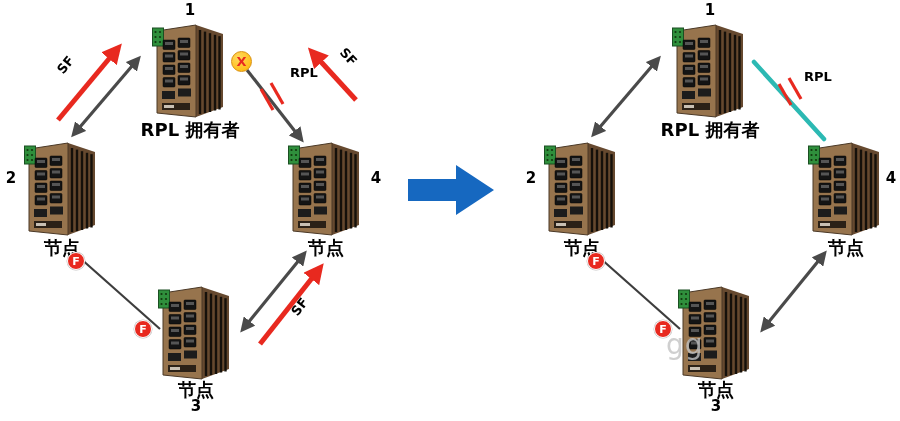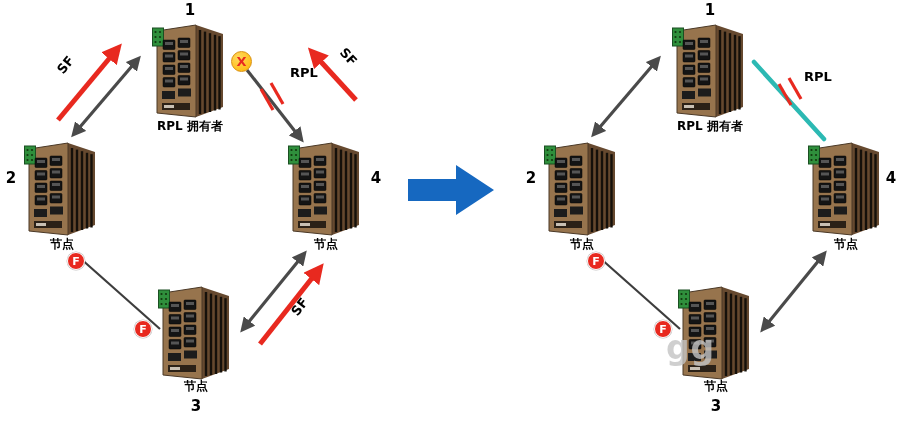--- a/index.html
+++ b/index.html
@@ -5,26 +5,26 @@
   :root{
     --red:#e8291f; --gray:#4a4a4a; --cyan:#2cb9b3; --blue:#1668c0; --yellow:#ffb400; --ink:#000;
   }
   *{margin:0;padding:0;box-sizing:border-box}
   body{background:#fff;font-family:"DejaVu Sans","Liberation Sans",sans-serif}
   .canvas{position:relative;width:900px;height:421px;background:#fff;overflow:hidden}
   .overlay{position:absolute;left:0;top:0;z-index:1}
   .node{position:absolute;z-index:2;width:76px;height:95px}
   .lbl{position:absolute;z-index:3;color:var(--ink);text-align:center;font-weight:bold;line-height:1.1}
   .num{font-size:15px}
-  .cn{font-size:12px}
+  .cn{font-size:18px}
   .tag{font-size:13px;font-weight:600}
   .badge{position:absolute;z-index:3;border-radius:50%;display:flex;align-items:center;justify-content:center;font-weight:bold}
   .f-badge{width:18px;height:18px;background:var(--red);color:#fff;font-size:11px;border:1.5px solid #fff;box-shadow:0 0 0 .5px rgba(0,0,0,.25)}
   .x-badge{width:21px;height:21px;background:radial-gradient(circle at 35% 30%, #ffd95e, var(--yellow));color:var(--red);font-size:13px;border:1px solid #d98f0f}
-  .watermark{position:absolute;z-index:4;font-size:33px;font-weight:bold;color:#c4c4c4;opacity:.8;letter-spacing:1px}
+  .watermark{position:absolute;z-index:4;font-size:28px;font-weight:normal;color:#c4c4c4;opacity:.8;letter-spacing:1px}
   .g-line{stroke:var(--gray);stroke-width:3.2;fill:none}
   .thin{stroke:#3d3d3d;stroke-width:2.2;fill:none}
   .r-line{stroke:var(--red);stroke-width:5;fill:none}
   .c-line{stroke:var(--cyan);stroke-width:4.5;fill:none;stroke-linecap:round}
   .slash{stroke:var(--red);stroke-width:3.2;fill:none}
   .ga{fill:var(--gray)} .ra{fill:var(--red)}
   .blue-arrow{fill:var(--blue)}
 </style>
 </head>
 <body>

